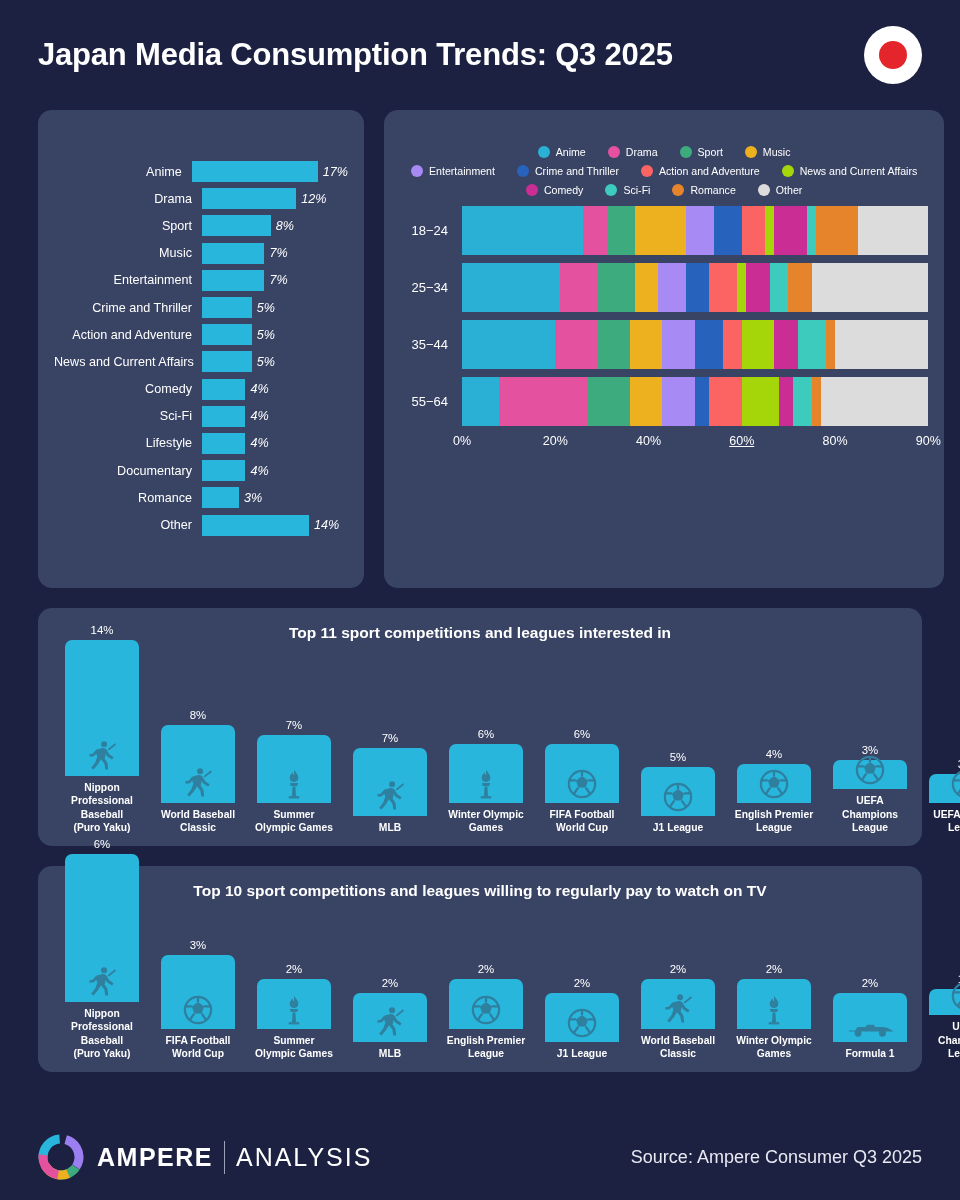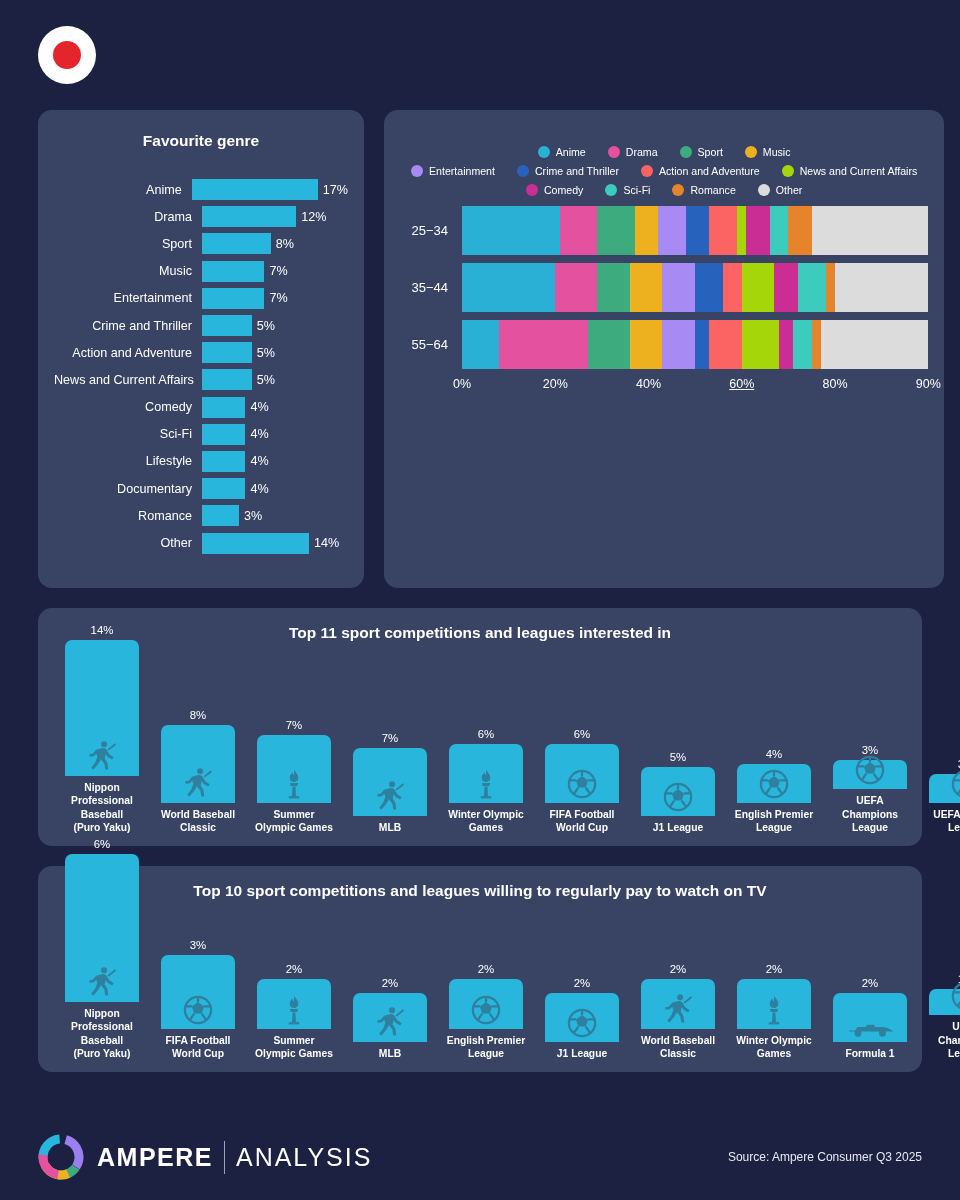--- a/index.html
+++ b/index.html
@@ -34,21 +34,21 @@
 
   
   .genre-list { margin-top: 26px; }
   .genre-row { display: flex; align-items: center; height: 27.2px; }
   .genre-label {
     width: 148px; text-align: right; padding-right: 10px;
     font-size: 12.6px; color: #ffffff; white-space: nowrap;
   }
   .genre-bar-wrap { flex: 1; display: flex; align-items: center; }
   .genre-bar { height: 21px; background: #29b6dd; }
-  .genre-val { font-size: 12.6px; color: #ffffff; padding-left: 5px; white-space: nowrap; }
+  .genre-val { font-size: 12.6px; color: #ffffff; padding-left: 5px; white-space: nowrap; font-style: italic; }
 
   
   .legend { margin-top: 14px; }
   .legend-line {
     display: flex; justify-content: center; align-items: center;
     flex-wrap: nowrap; margin-bottom: 7px;
   }
   .legend-item { display: flex; align-items: center; margin: 0 11px; white-space: nowrap; }
   .legend-dot { width: 12px; height: 12px; border-radius: 50%; margin-right: 6px; flex: none; }
   .legend-text { font-size: 10.6px; color: #ffffff; }
@@ -96,37 +96,37 @@
     position: absolute; left: 38px; right: 38px; bottom: 0; height: 86px;
     display: flex; align-items: center; justify-content: space-between;
   }
   .brand { display: flex; align-items: center; }
   .brand-name {
     font-size: 25px; font-weight: bold; letter-spacing: 1.5px;
     color: #ffffff; margin-left: 13px;
   }
   .brand-div { width: 1px; height: 33px; background: #9aa2b8; margin: 0 11px; }
   .brand-sub { font-size: 25px; letter-spacing: 2px; color: #ffffff; font-weight: 300; }
-  .source { font-size: 12px; color: #e8eaf2; }
+  .source { font-size: 18px; color: #e8eaf2; }
 </style>
 </head>
 <body>
 
 <div class="page">
 
   <div class="header">
+    <div class="title">Japan Media Consumption Trends: Q3 2025</div>
     <div class="flag">
       <div class="flag-disc"></div>
     </div>
   </div>
 
   <div class="row-top">
 
     <div class="panel panel-genre">
-      <div class="panel-title">Favourite genre</div>
       <div class="genre-list" id="genre-list">
           <div class="genre-row">
             <div class="genre-label">Anime</div>
             <div class="genre-bar-wrap">
               <div class="genre-bar" style="width: 126px; background: rgb(41, 182, 221);"></div>
               <div class="genre-val">17%</div>
             </div>
           </div>
           <div class="genre-row">
             <div class="genre-label">Drama</div>
@@ -273,20 +273,37 @@
               <span class="legend-dot" style="background: rgb(229, 132, 42);"></span>
               <span class="legend-text">Romance</span>
             </div>
             <div class="legend-item">
               <span class="legend-dot" style="background: rgb(220, 220, 220);"></span>
               <span class="legend-text">Other</span>
             </div>
           </div>
         </div>
       <div class="stack-area" id="stack-area">
+          <div class="stack-row">
+            <div class="stack-label">18−24</div>
+            <div class="stack-track">
+              <div class="stack-seg" style="width: 26%; background: rgb(41, 176, 212);"></div>
+              <div class="stack-seg" style="width: 5%; background: rgb(228, 81, 159);"></div>
+              <div class="stack-seg" style="width: 6%; background: rgb(62, 171, 127);"></div>
+              <div class="stack-seg" style="width: 11%; background: rgb(237, 176, 31);"></div>
+              <div class="stack-seg" style="width: 6%; background: rgb(167, 138, 244);"></div>
+              <div class="stack-seg" style="width: 6%; background: rgb(39, 99, 189);"></div>
+              <div class="stack-seg" style="width: 5%; background: rgb(252, 100, 100);"></div>
+              <div class="stack-seg" style="width: 2%; background: rgb(165, 214, 10);"></div>
+              <div class="stack-seg" style="width: 7%; background: rgb(202, 46, 148);"></div>
+              <div class="stack-seg" style="width: 2%; background: rgb(61, 203, 189);"></div>
+              <div class="stack-seg" style="width: 9%; background: rgb(229, 132, 42);"></div>
+              <div class="stack-seg" style="width: 15%; background: rgb(220, 220, 220);"></div>
+            </div>
+          </div>
           <div class="stack-row">
             <div class="stack-label">25−34</div>
             <div class="stack-track">
               <div class="stack-seg" style="width: 21%; background: rgb(41, 176, 212);"></div>
               <div class="stack-seg" style="width: 8%; background: rgb(228, 81, 159);"></div>
               <div class="stack-seg" style="width: 8%; background: rgb(62, 171, 127);"></div>
               <div class="stack-seg" style="width: 5%; background: rgb(237, 176, 31);"></div>
               <div class="stack-seg" style="width: 6%; background: rgb(167, 138, 244);"></div>
               <div class="stack-seg" style="width: 5%; background: rgb(39, 99, 189);"></div>
               <div class="stack-seg" style="width: 6%; background: rgb(252, 100, 100);"></div>

